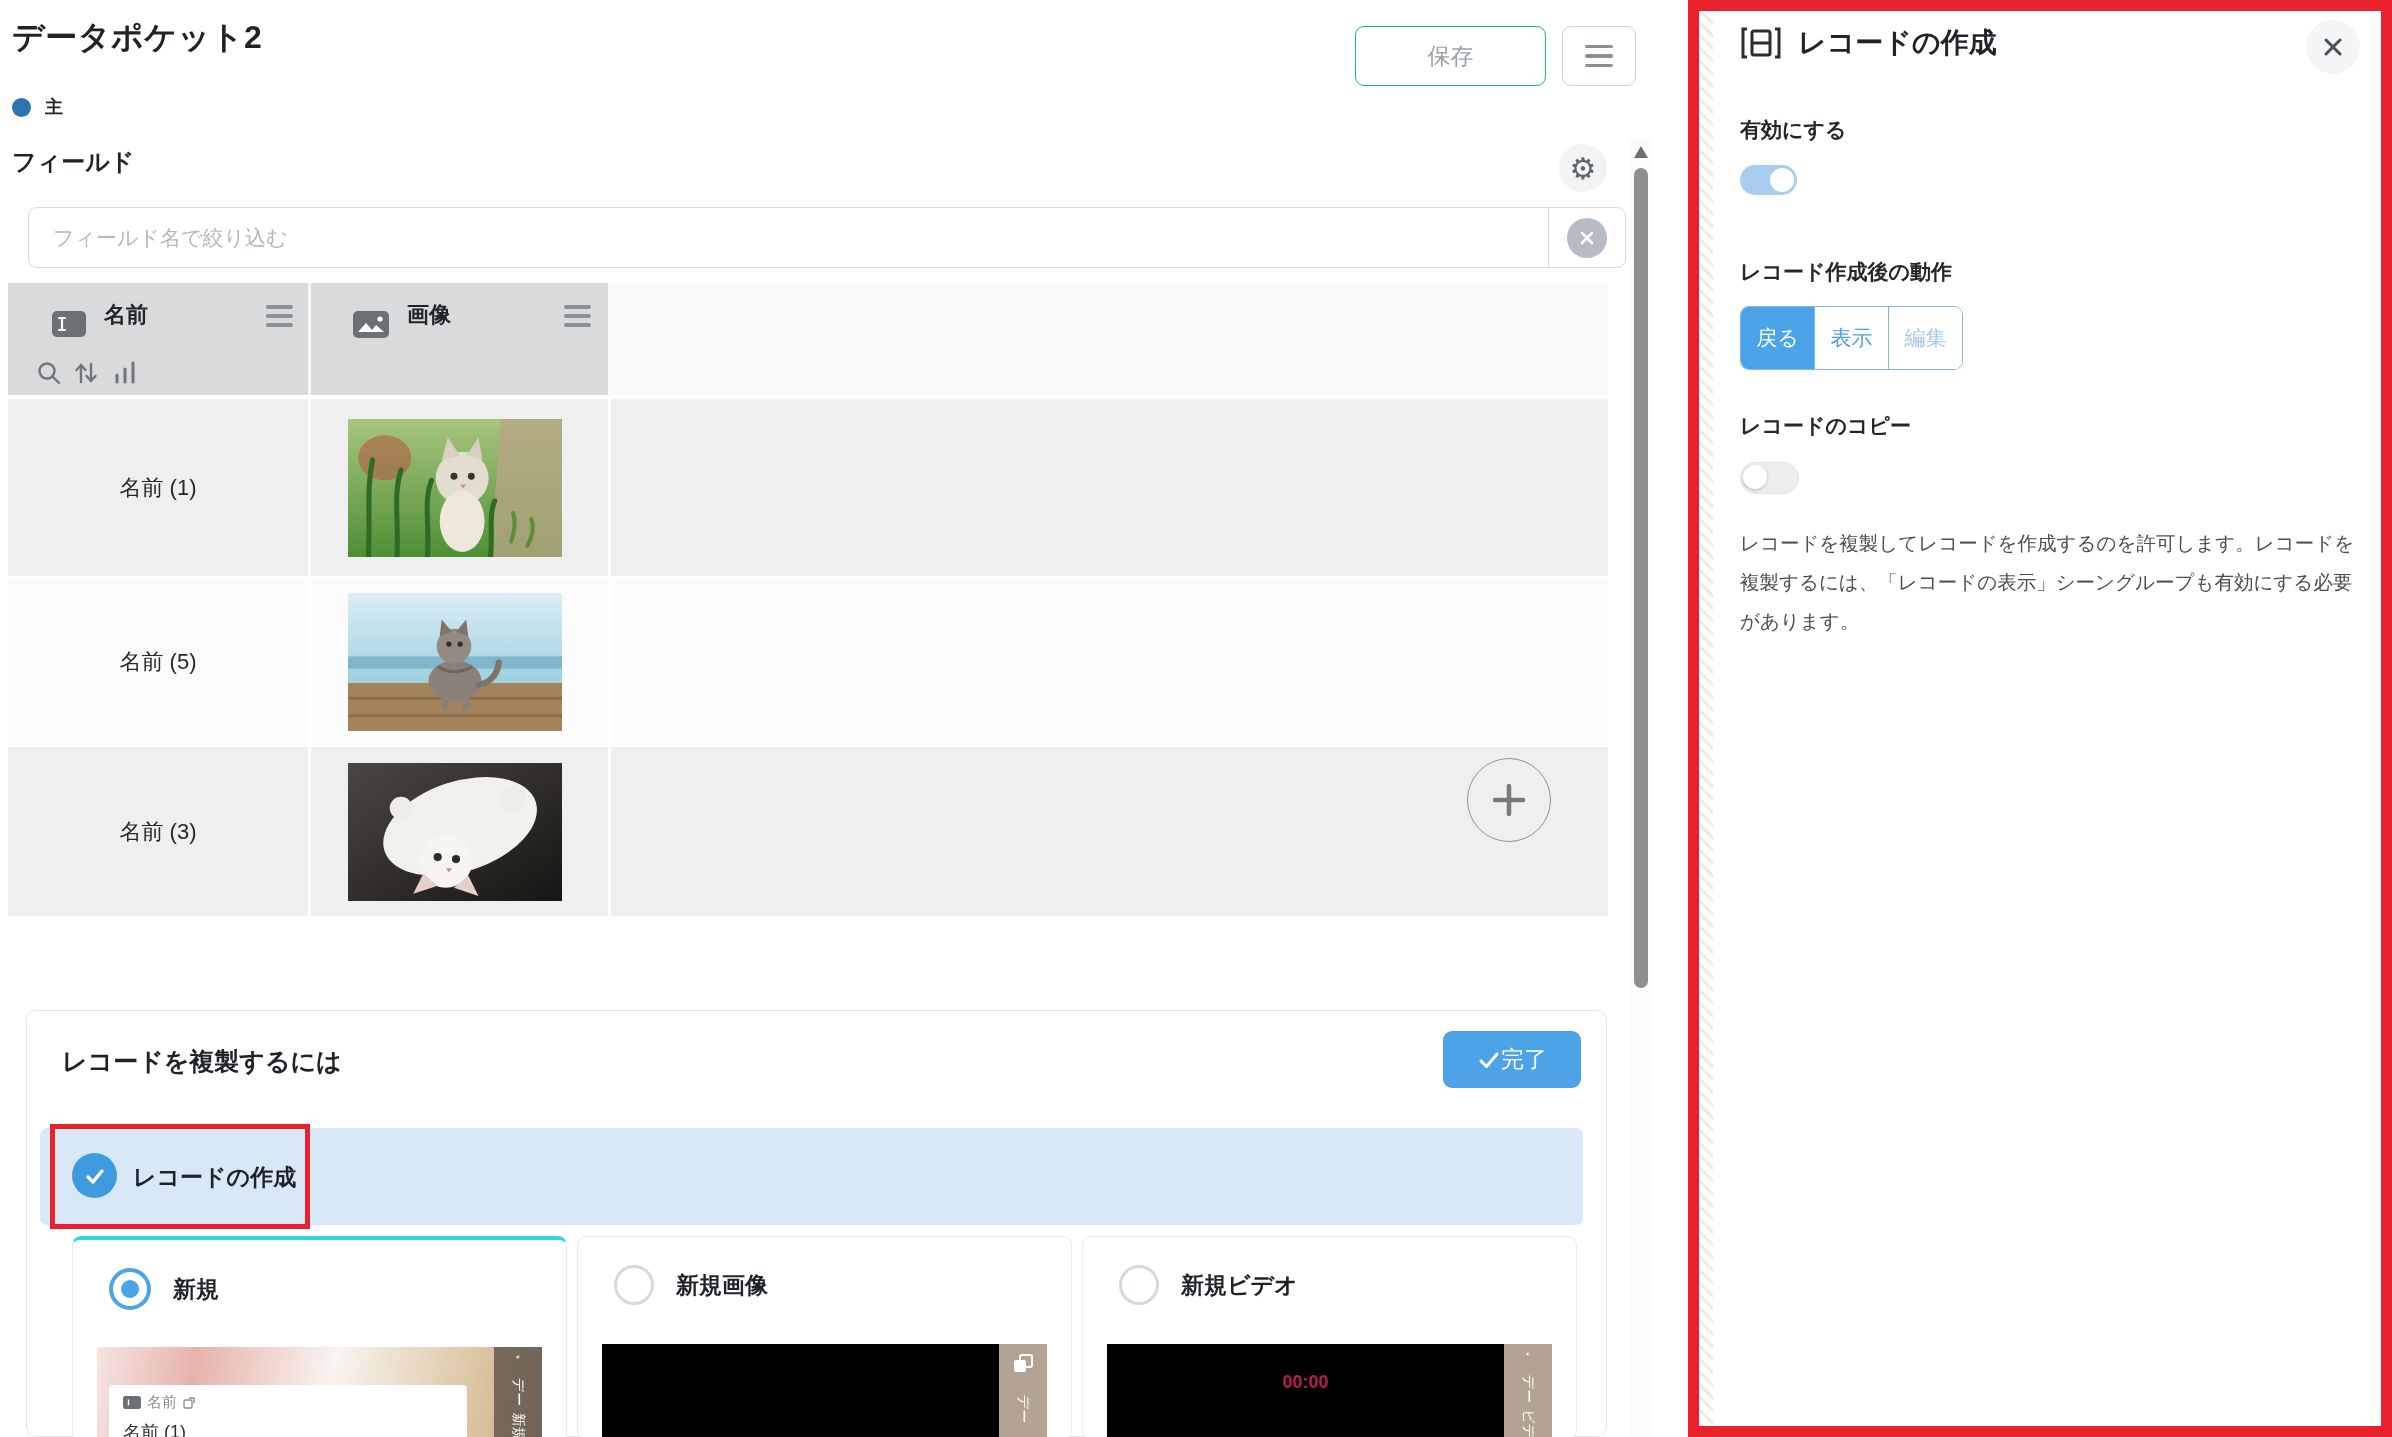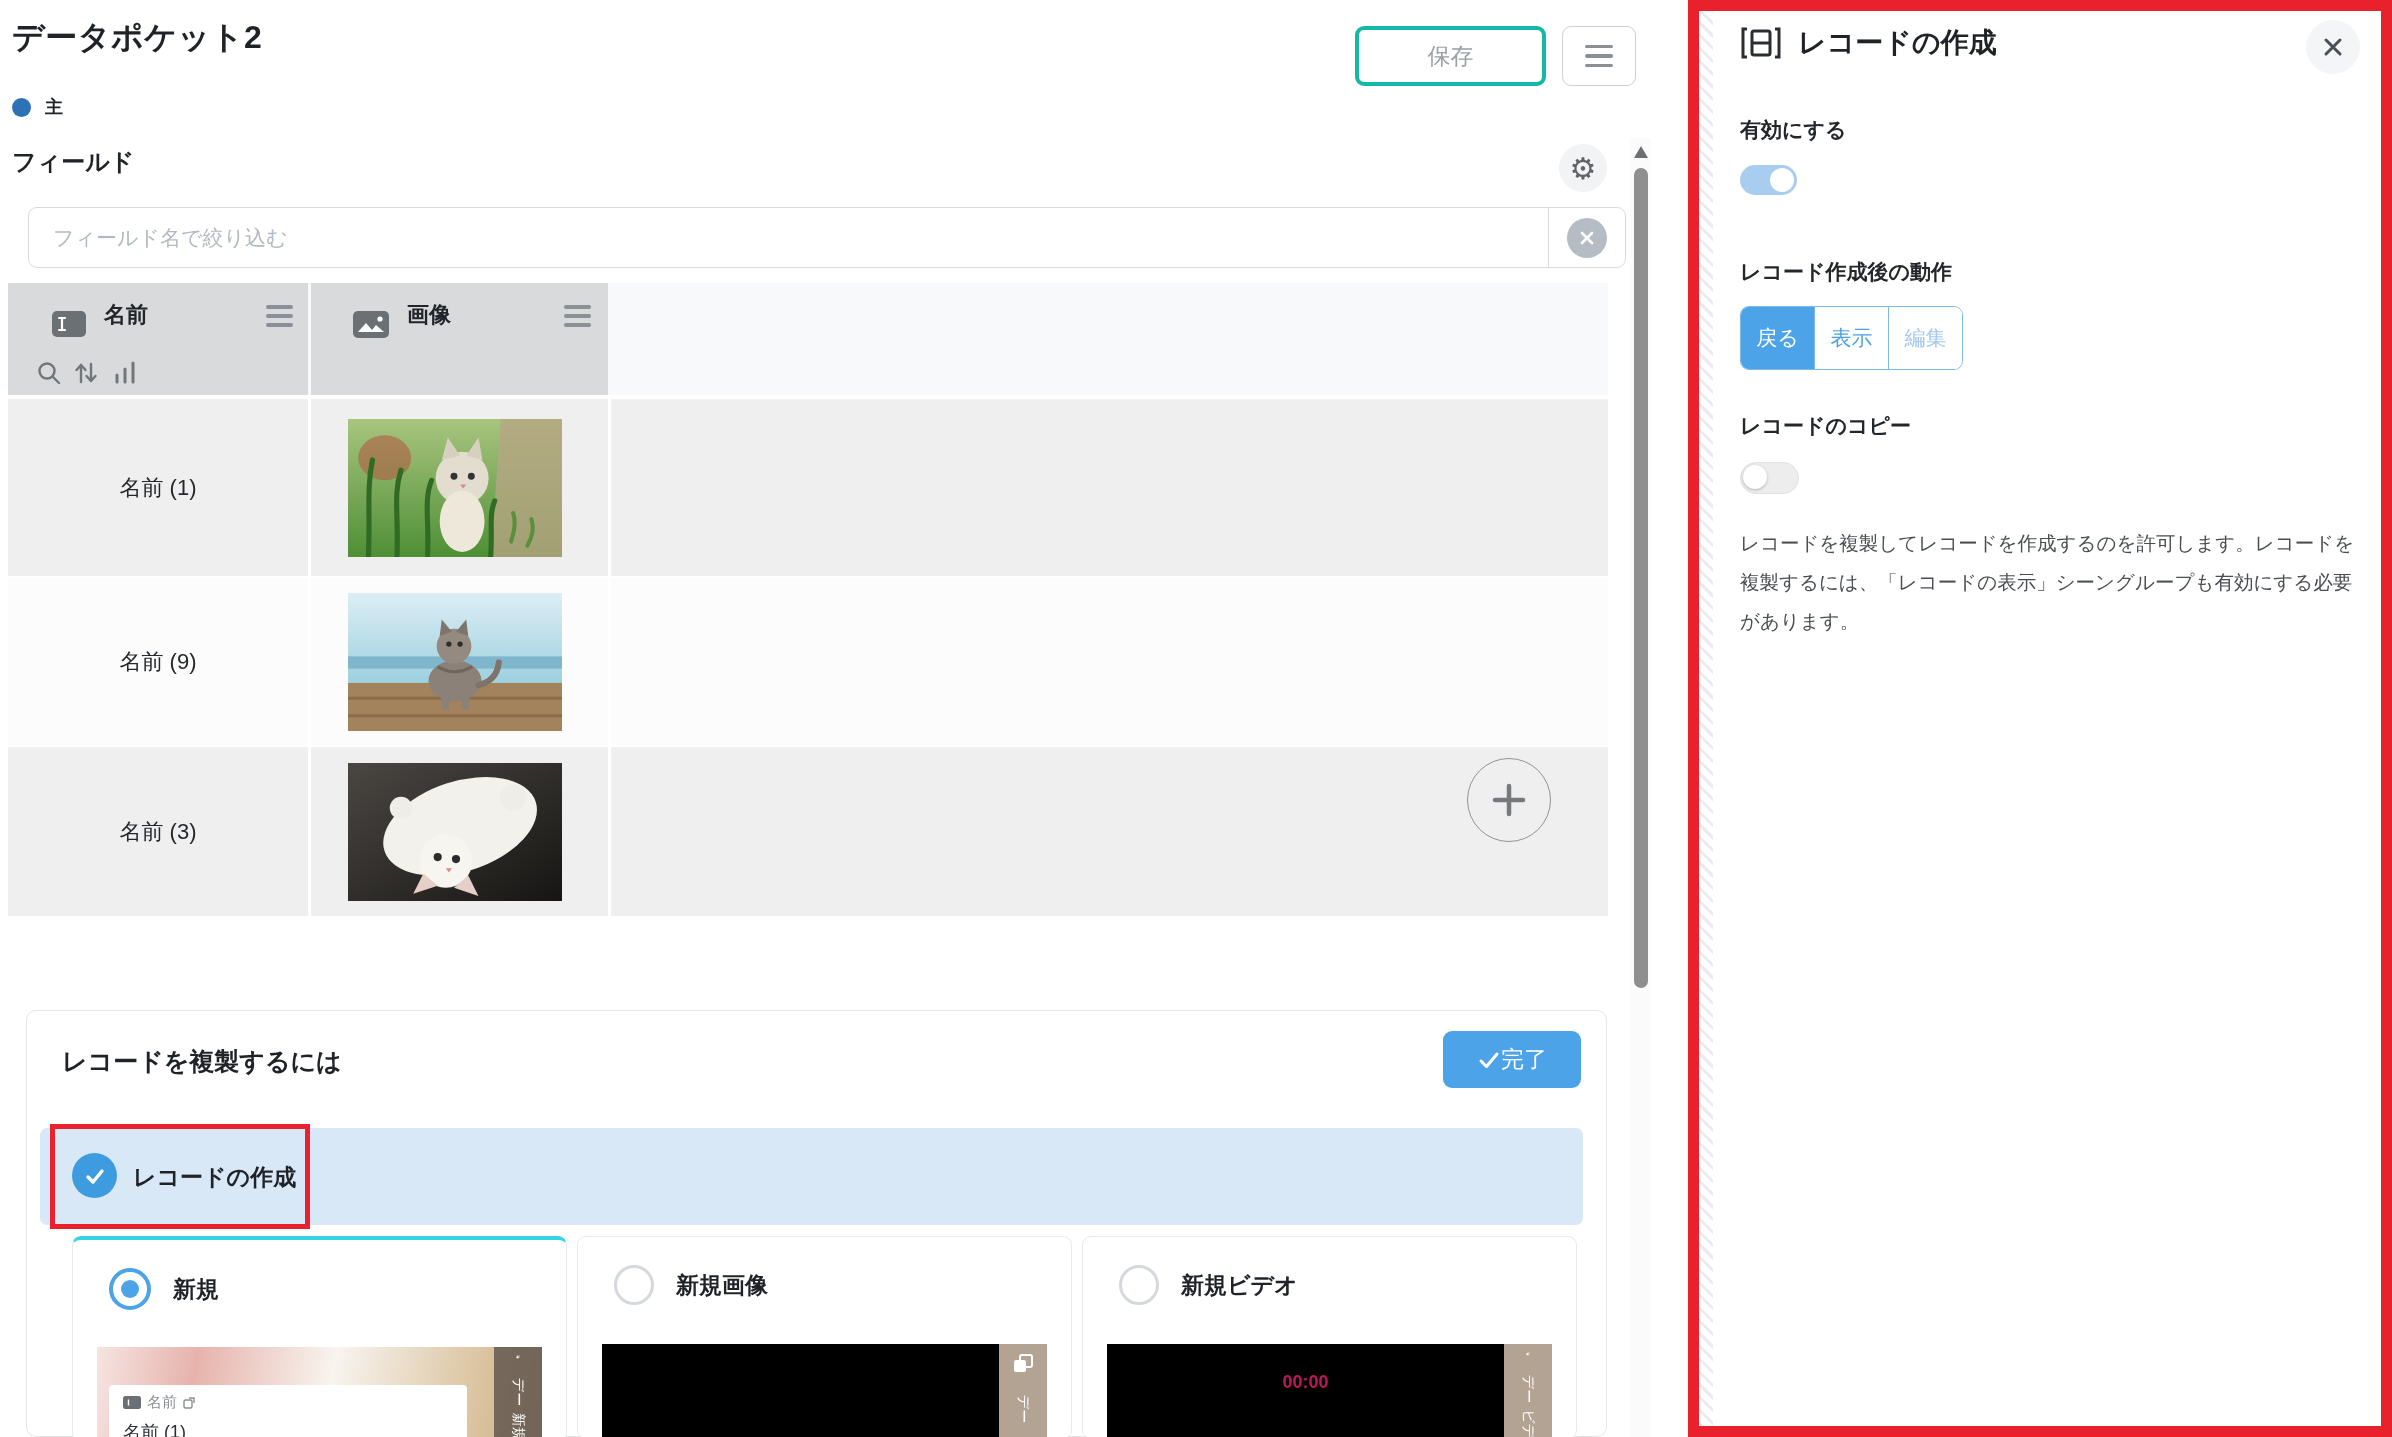--- a/index.html
+++ b/index.html
@@ -5,21 +5,21 @@
   html,body{margin:0;padding:0;background:#fff;}
   .screen{position:relative;width:2392px;height:1437px;overflow:hidden;background:#fff;
           font-family:"Liberation Sans","DejaVu Sans",sans-serif;color:#1f2328;}
   .abs{position:absolute;box-sizing:border-box;}
 
   
   .page-title{left:12px;top:16px;font-size:32px;font-weight:700;letter-spacing:.5px;}
   .badge-row{left:12px;top:95px;display:flex;align-items:center;gap:14px;}
   .badge-dot{width:19px;height:19px;border-radius:50%;background:#2d72b5;}
   .badge-txt{font-size:18px;font-weight:600;}
-  .save-btn{left:1355px;top:26px;width:191px;height:60px;border:4px solid #14b8a6;border-radius:9px;
+  .save-btn{left:1355px;top:26px;width:191px;height:60px;border:1px solid #14b8a6;border-radius:9px;
             background:#fff;color:#9aa0a6;font-size:23px;display:flex;align-items:center;justify-content:center;}
   .menu-btn{left:1562px;top:26px;width:74px;height:60px;border:1px solid #ccd1d6;border-radius:9px;
             background:#fff;display:flex;align-items:center;justify-content:center;flex-direction:column;gap:6px;}
   .menu-btn i{display:block;width:28px;height:3.5px;background:#8a9095;border-radius:2px;}
 
   
   .fields-heading{left:12px;top:146px;font-size:24px;font-weight:700;}
   .gear-wrap{left:1559px;top:144px;width:48px;height:48px;border-radius:50%;background:#f1f3f4;
              display:flex;align-items:center;justify-content:center;font-size:30px;color:#5f6368;}
   .search-box{left:12px;top:207px;width:1598px;height:61px;border:1px solid #d7dbdf;border-radius:9px;background:#fff;display:flex;margin-left:16px;}
@@ -214,21 +214,21 @@
         <ellipse cx="112" cy="100" rx="22" ry="30" fill="#eee8da"></ellipse>
         <circle cx="104" cy="56" r="3.4" fill="#333"></circle>
           <circle cx="121" cy="56" r="3.4" fill="#333"></circle>
         <polygon points="110,64 116,64 113,68" fill="#d98a8a"></polygon>
         <path d="M20 135 C22 90 18 70 24 40 M48 135 C50 95 44 75 52 50 M78 135 C80 100 74 80 82 60 M140 135 C142 105 138 95 144 80" stroke="#2f6b22" stroke-width="5" fill="none" stroke-linecap="round"></path>
         <path d="M160 120 q6 -18 2 -28 M176 124 q8 -14 4 -26" stroke="#5a8f3c" stroke-width="4" fill="none" stroke-linecap="round"></path>
       </svg>
     </div>
   </div>
   <div class="row r2">
-    <div class="row-name">名前 (9)</div>
+    <div class="row-name">名前 (5)</div>
     <div class="colline" style="left:300px;"></div>
       <div class="colline" style="left:600px;"></div>
     <div class="row-img">
       <svg viewBox="0 0 210 135" preserveAspectRatio="none">
         <defs>
             <linearGradient id="g2" x1="0" y1="0" x2="0" y2="1">
               <stop offset="0" stop-color="#dceef5"></stop>
               <stop offset="1" stop-color="#9ccfde"></stop>
             </linearGradient>
           </defs>

